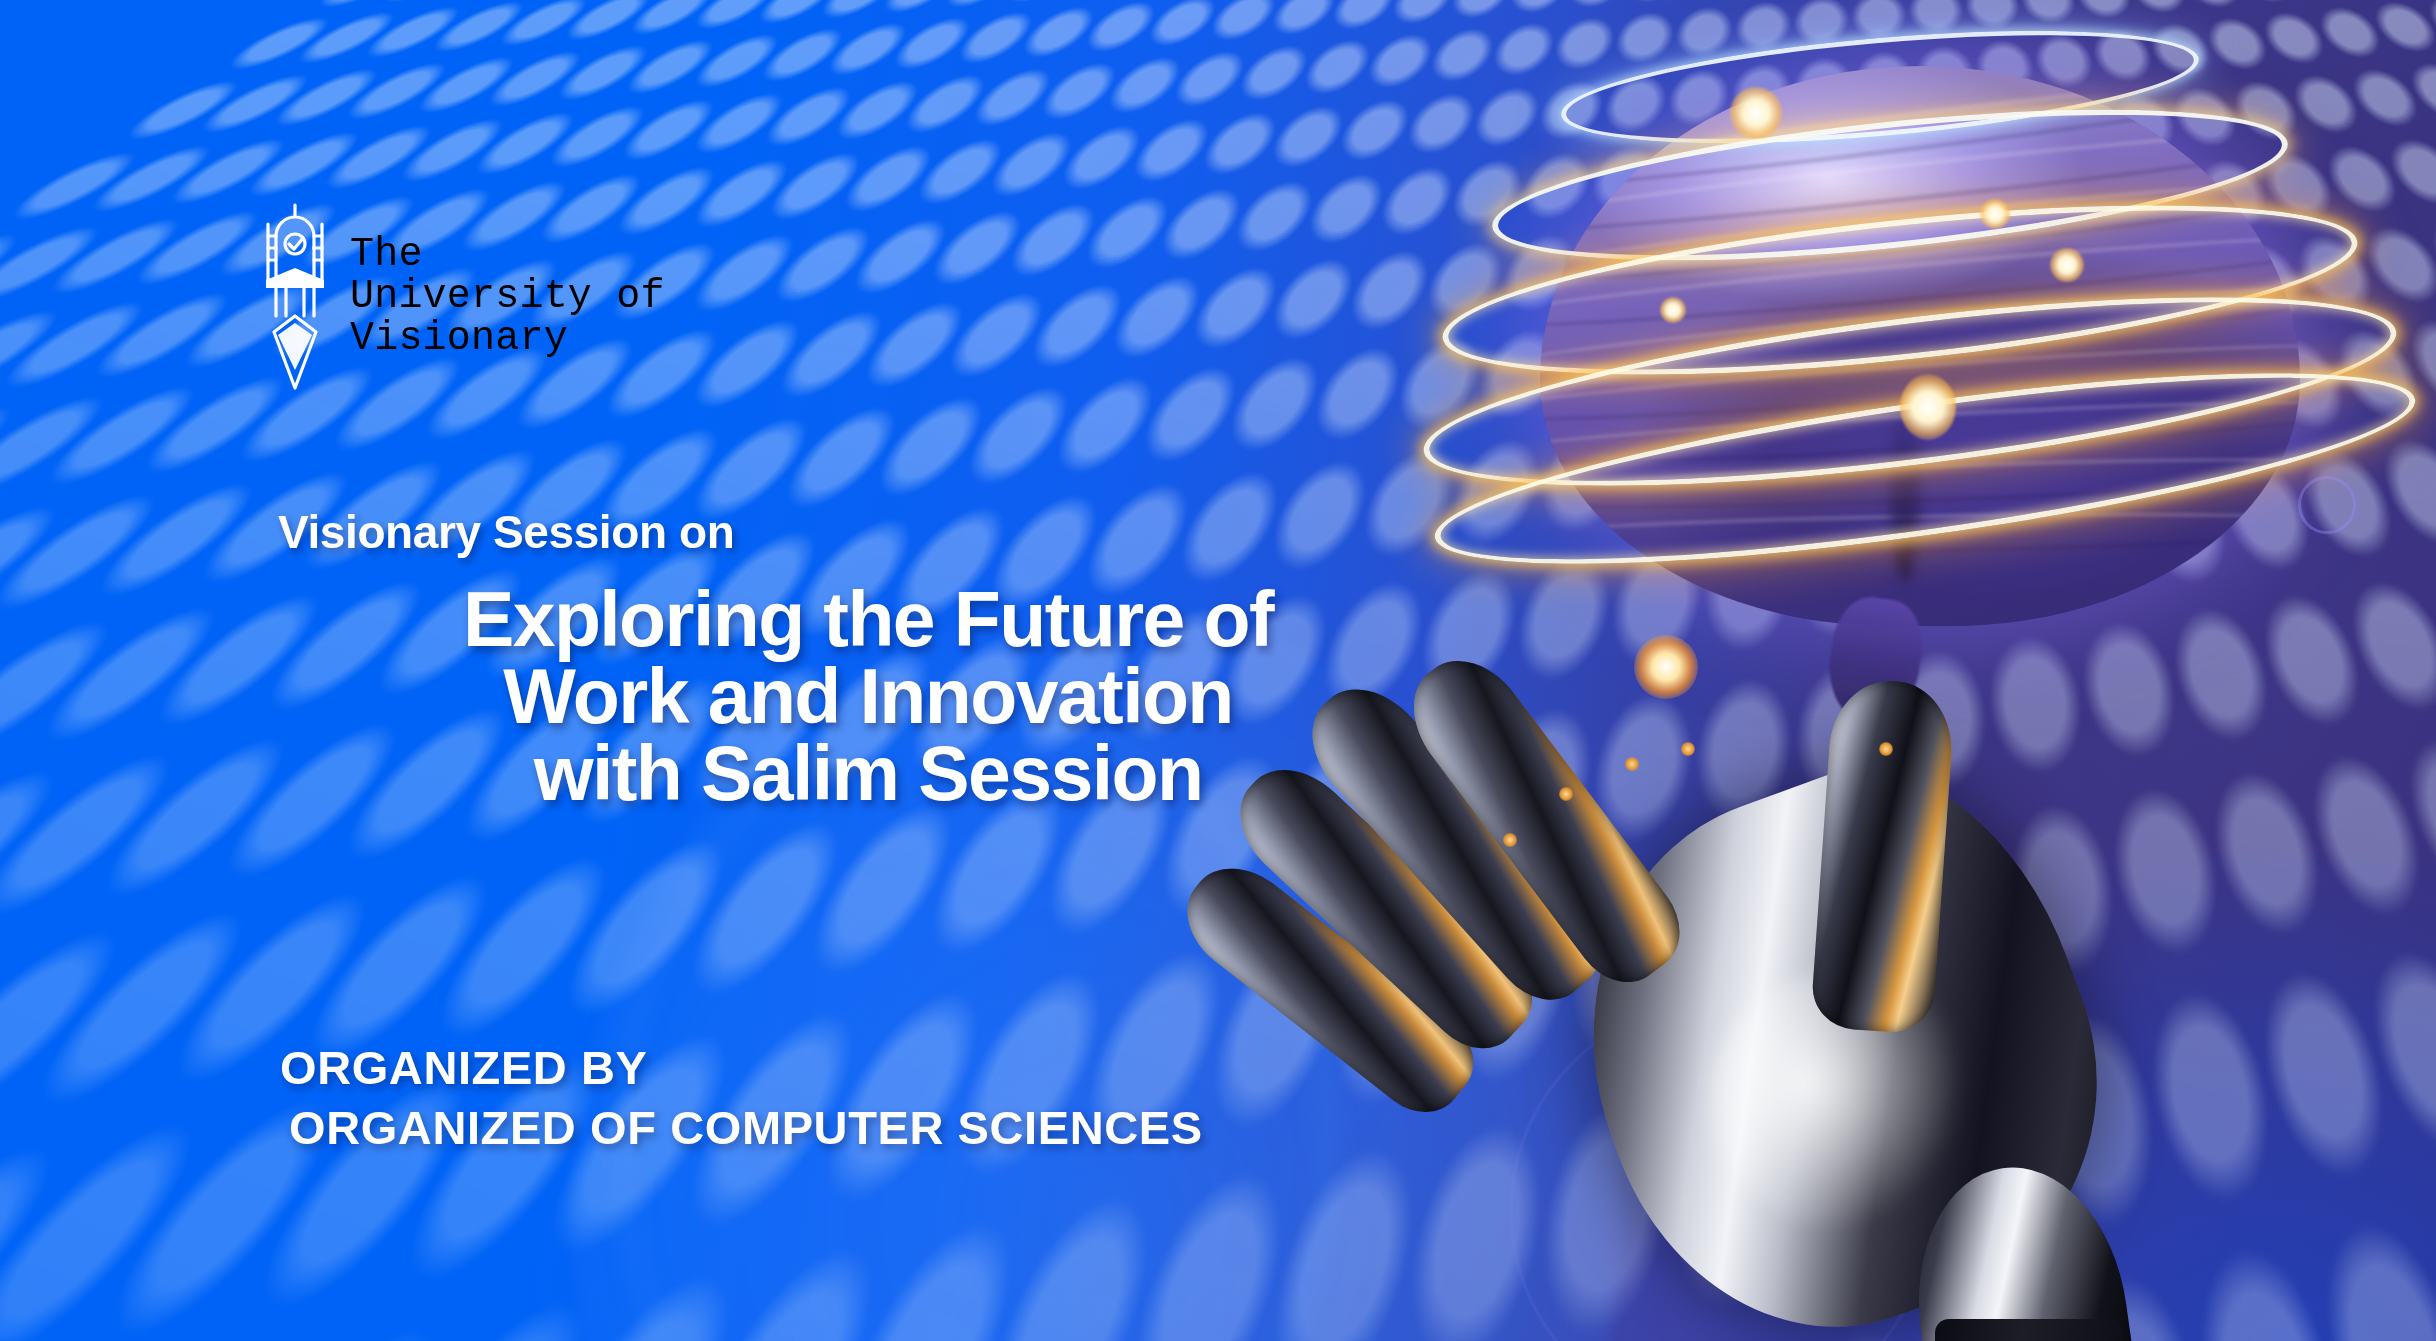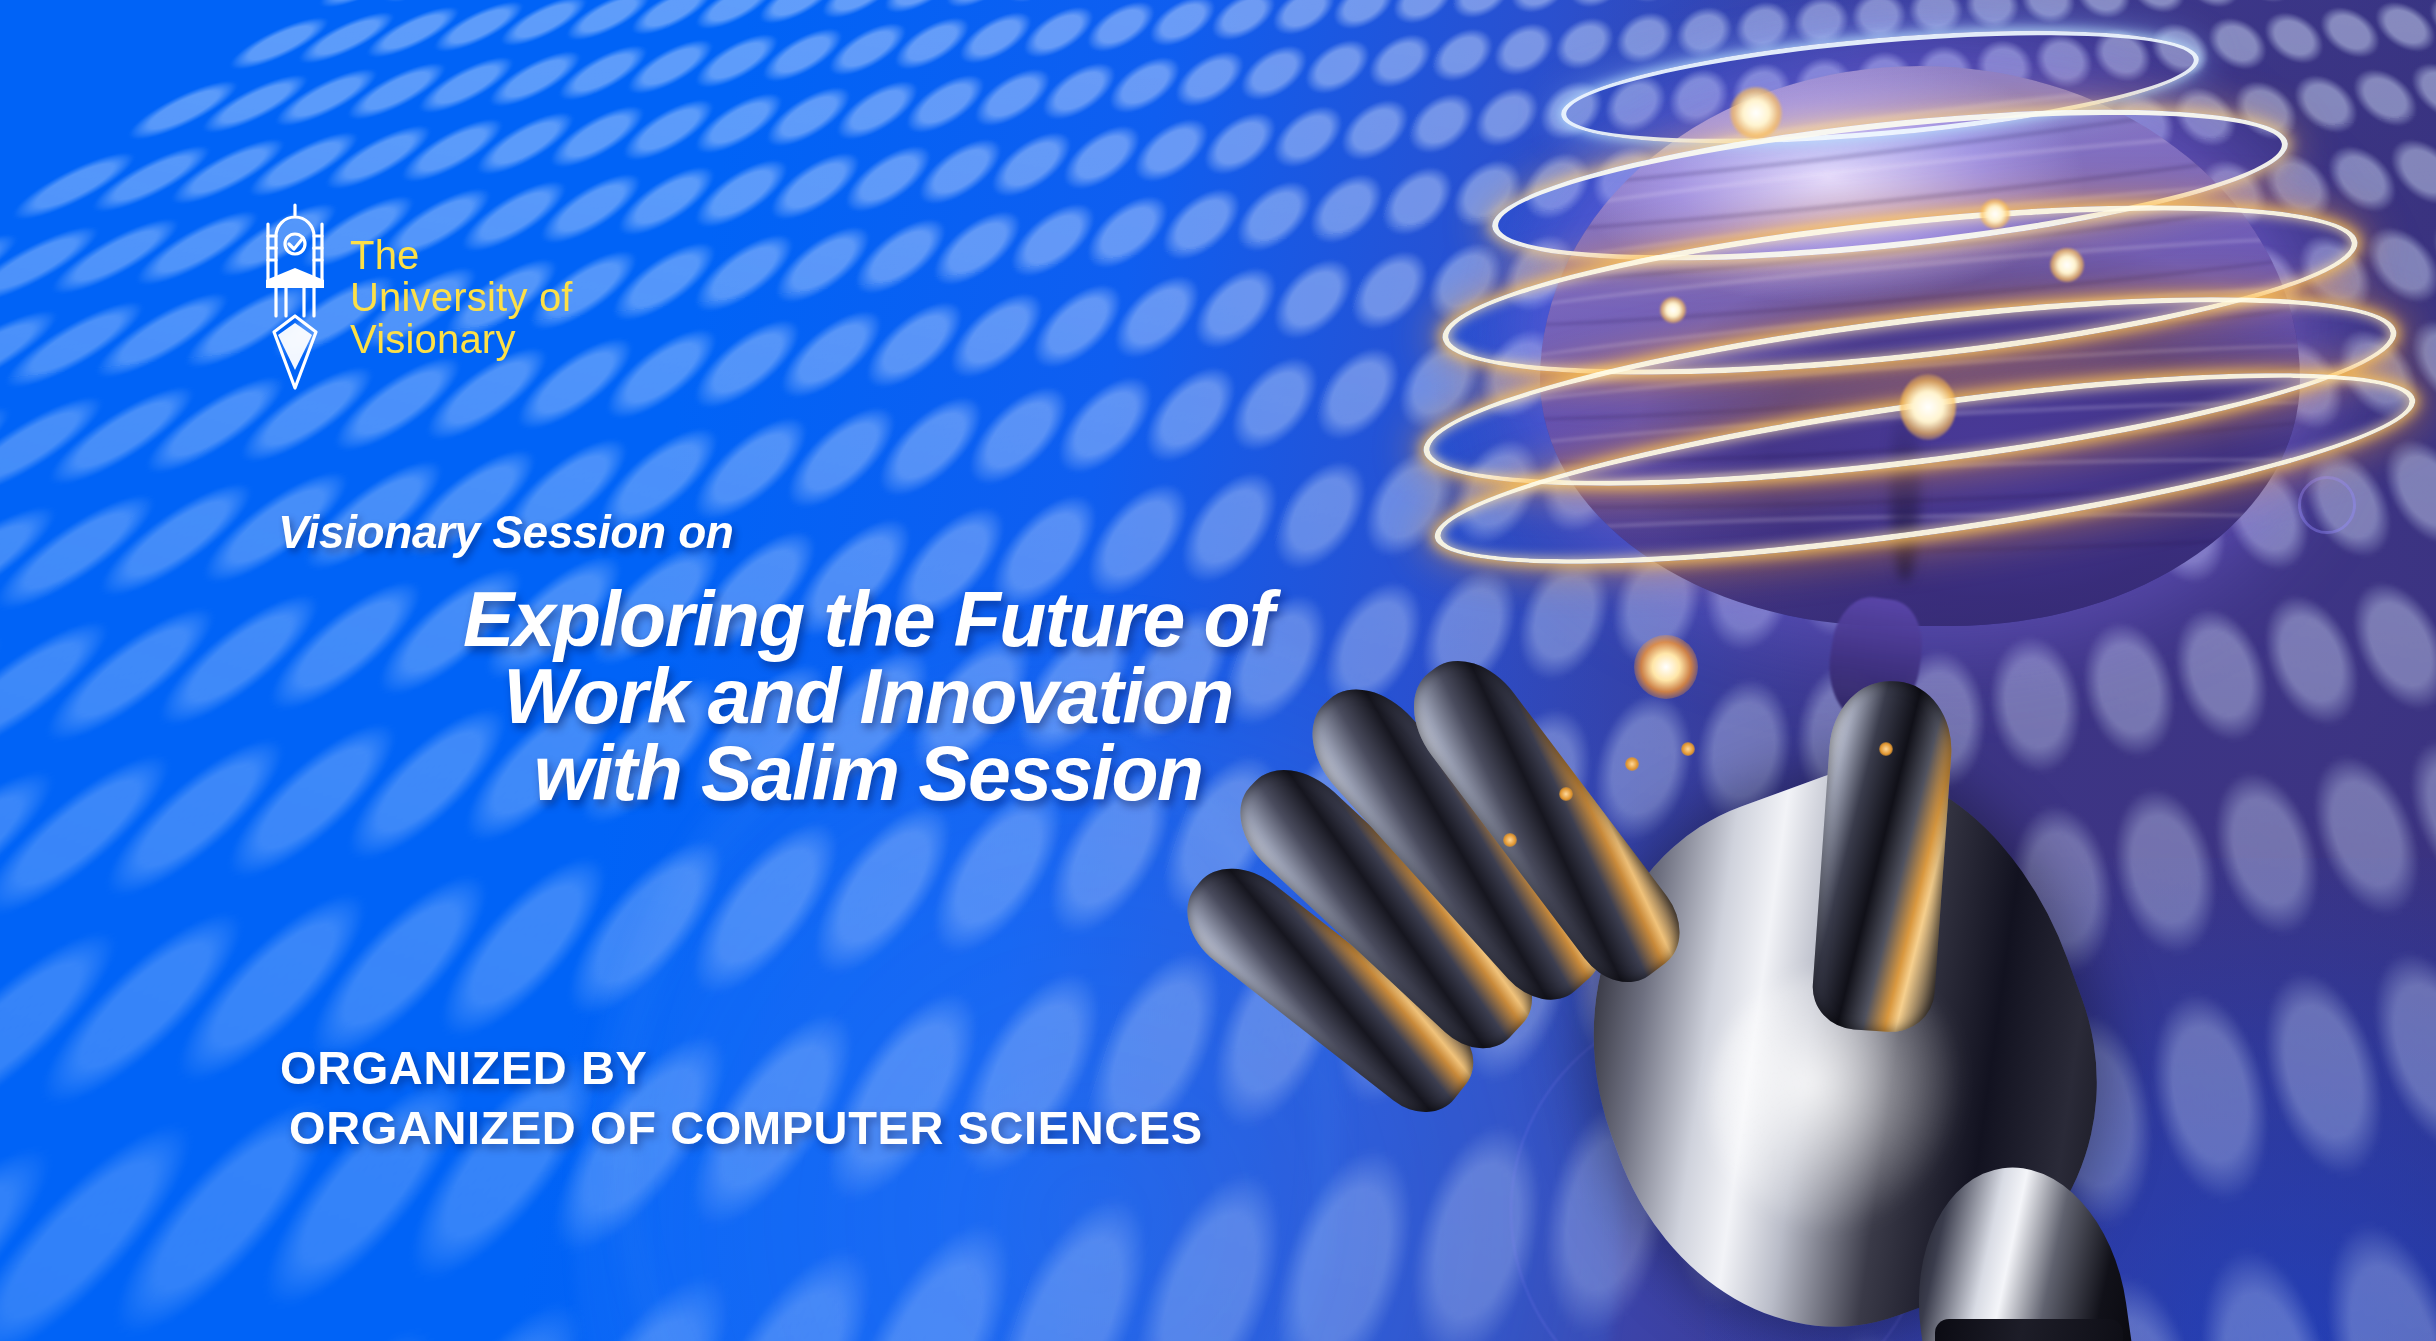--- a/index.html
+++ b/index.html
@@ -285,33 +285,32 @@
 
   .logo-block {
     position:absolute;
     left:262px; top:202px;
     display:flex;
     align-items:center;
     gap:22px;
   }
   .logo-mark { width:66px; height:190px; display:block; }
   .logo-words {
-    color:#fde047;
-    font-family:Liberation Sans, sans-serif;
+    color:#000000;
+    font-family:Liberation Mono, monospace;
     font-size:40px;
     line-height:1.05;
     letter-spacing:.2px;
   }
   .logo-words div { white-space:nowrap; }
 
   .headline-block {
     position:absolute;
     left:278px; top:505px;
     width:1180px;
-    font-style:italic;
   }
   .eyebrow {
     color:#ffffff;
     font-size:46px;
     font-weight:bold;
     letter-spacing:-.4px;
     text-shadow:3px 4px 7px rgba(0,10,60,.38);
     margin-bottom:22px;
   }
   .title {

